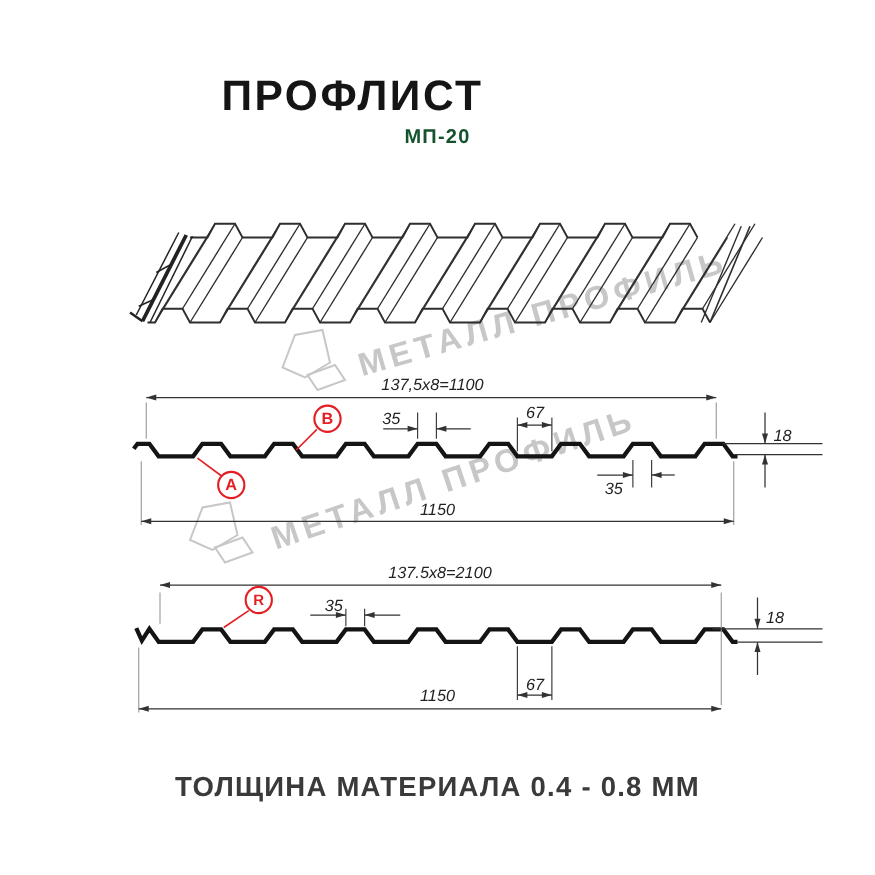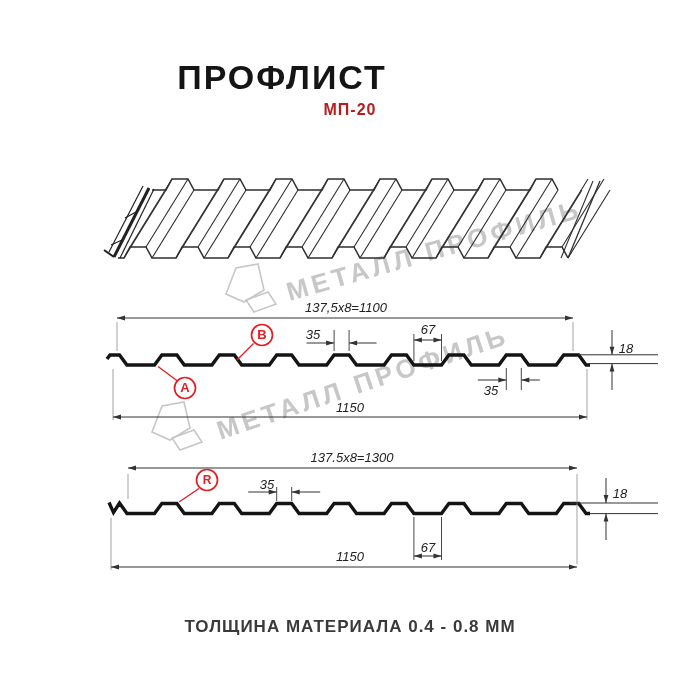--- a/index.html
+++ b/index.html
@@ -2,22 +2,22 @@
 <html><head>
 <meta charset="utf-8">
 <style>
   html,body{margin:0;padding:0;background:#fff;}
   #stage{position:relative;width:700px;height:700px;background:#fff;overflow:hidden;
          font-family:"Liberation Sans","DejaVu Sans",sans-serif;}
   .txt{position:absolute;color:#2b2b2b;white-space:nowrap;}
   #title{left:0;top:58px;width:564px;text-align:center;font-size:34px;font-weight:bold;
          letter-spacing:2px;color:#151515;z-index:3;}
   #subtitle{left:0;top:101px;width:700px;text-align:center;font-size:16px;font-weight:600;
-         letter-spacing:1px;color:#b91c1c;z-index:3;}
-  #footer{left:0;top:617px;width:700px;text-align:center;font-size:17px;font-weight:600;
+         letter-spacing:1px;color:#14532d;z-index:3;}
+  #footer{left:0;top:617px;width:700px;text-align:center;font-size:22px;font-weight:600;
          letter-spacing:1px;color:#3a3a3a;z-index:3;}
   .wm{position:absolute;color:#c7c7c7;font-size:26px;font-weight:600;letter-spacing:4px;
       z-index:1;transform-origin:left top;}
   #wm1{left:283px;top:278px;transform:rotate(-16deg);}
   #wm2{left:213px;top:417px;transform:rotate(-18.5deg);}
   .dim{position:absolute;font-size:13px;color:#222;z-index:3;text-align:center;font-style:italic;}
   .lbl{position:absolute;width:22px;height:22px;line-height:22px;text-align:center;
        font-size:13px;font-weight:bold;color:#E31E24;z-index:4;}
   #draw{position:absolute;left:0;top:0;z-index:2;}
 </style>
@@ -155,19 +155,19 @@
 
   <div class="dim" style="left:297px;top:300px;width:98px;">137,5x8=1100</div>
   <div class="dim" style="left:300px;top:327px;width:26px;">35</div>
   <div class="dim" style="left:414px;top:322px;width:28px;">67</div>
   <div class="dim" style="left:615px;top:341px;width:22px;">18</div>
   <div class="dim" style="left:478px;top:383px;width:26px;">35</div>
   <div class="dim" style="left:330px;top:400px;width:40px;">1150</div>
   <div class="lbl" style="left:174px;top:377px;">A</div>
   <div class="lbl" style="left:251px;top:324px;">B</div>
 
-  <div class="dim" style="left:303px;top:450px;width:98px;">137.5x8=1300</div>
+  <div class="dim" style="left:303px;top:450px;width:98px;">137.5x8=2100</div>
   <div class="dim" style="left:254px;top:477px;width:26px;">35</div>
   <div class="dim" style="left:414px;top:540px;width:28px;">67</div>
   <div class="dim" style="left:609px;top:486px;width:22px;">18</div>
   <div class="dim" style="left:330px;top:549px;width:40px;">1150</div>
   <div class="lbl" style="left:196px;top:469px;font-size:12px;">R</div>
 </div>
 
 </body></html>

